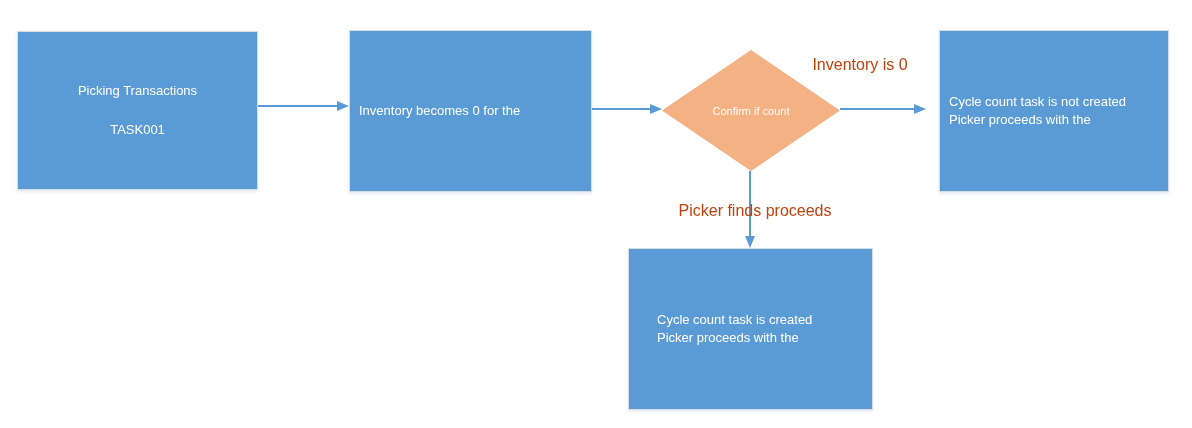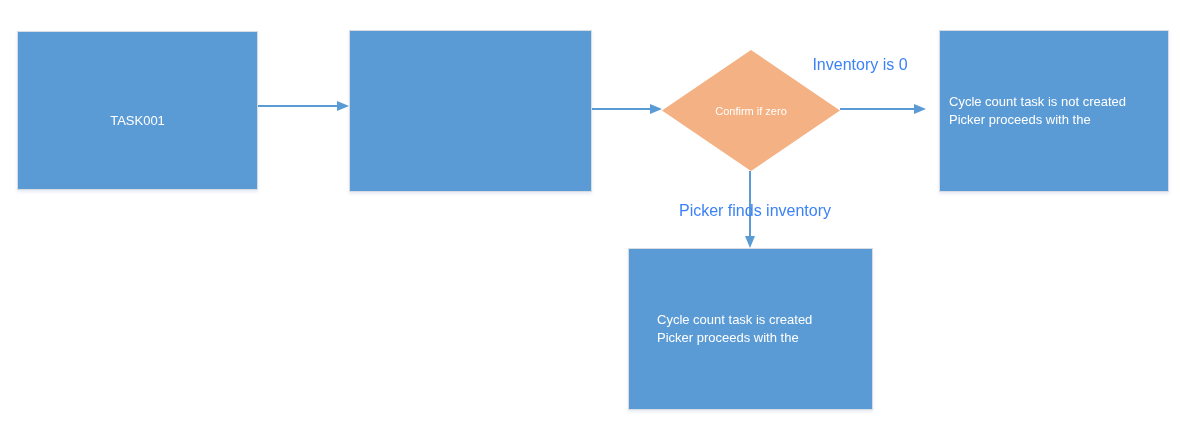--- a/index.html
+++ b/index.html
@@ -46,59 +46,61 @@
     border-left: 12px solid #5b9bd5;
   }
   .head-down {
     position: absolute; width: 0; height: 0;
     border-left: 5px solid transparent; border-right: 5px solid transparent;
     border-top: 12px solid #5b9bd5;
   }
 
   
   .branch-label {
-    position: absolute; color: #3b82f6; font-size: 16px;
+    position: absolute; color: #c2410c; font-size: 16px;
     text-align: center; white-space: nowrap;
   }
 </style>
 </head>
 <body>
 
 <div class="canvas">
 
   <div class="box center-text" style="left:17px; top:31px; width:241px; height:159px;">
+    <span class="ln">Picking Transactions</span>
     <span class="ln spaced">TASK001</span>
   </div>
 
   <div class="line-h" style="left:258px; top:105px; width:80px;"></div>
   <div class="head-right" style="left:337px; top:101px;"></div>
 
   <div class="box left-text" style="left:349px; top:30px; width:243px; height:162px;">
+    <span class="ln">Inventory becomes 0 for the</span>
   </div>
 
   <div class="line-h" style="left:592px; top:108px; width:59px;"></div>
   <div class="head-right" style="left:650px; top:104px;"></div>
 
   <div class="diamond" style="left:662px; top:50px; width:178px; height:121px;">
-    <span>Confirm if zero</span>
+    <span>Confirm if count</span>
   </div>
 
   <div class="line-h" style="left:840px; top:108px; width:75px;"></div>
   <div class="head-right" style="left:914px; top:104px;"></div>
 
   <div class="branch-label" style="left:800px; top:56px; width:120px;">Inventory is 0</div>
 
   <div class="box left-text" style="left:927px; top:30px; width:230px; height:162px;margin-left:12px;">
     <span class="ln">Cycle count task is not created</span>
     <span class="ln">Picker proceeds with the</span>
   </div>
 
   <div class="line-v" style="left:749px; top:171px; width:2px; height:66px;"></div>
   <div class="head-down" style="left:745px; top:236px;"></div>
 
-  <div class="branch-label" style="left:655px; top:202px; width:200px;">Picker finds inventory</div>
+  <div class="branch-label" style="left:655px; top:202px; width:200px;">Picker finds proceeds</div>
 
   <div class="box left-text" style="left:628px; top:248px; width:245px; height:162px;padding-left:28px;">
     <span class="ln">Cycle count task is created</span>
     <span class="ln">Picker proceeds with the</span>
   </div>
 
 </div>
 
 </body></html>

